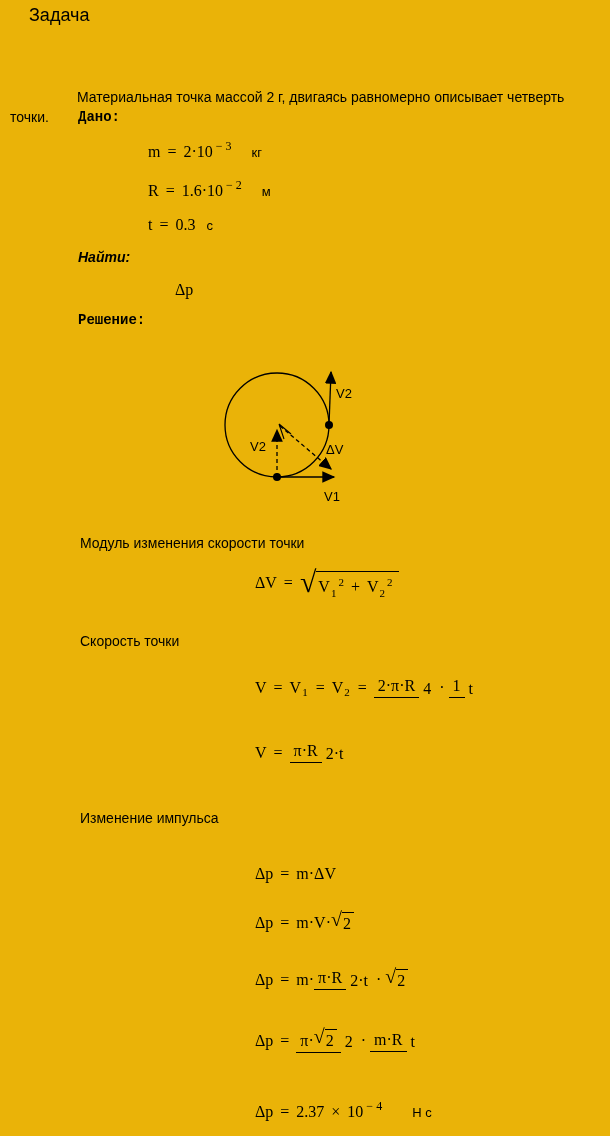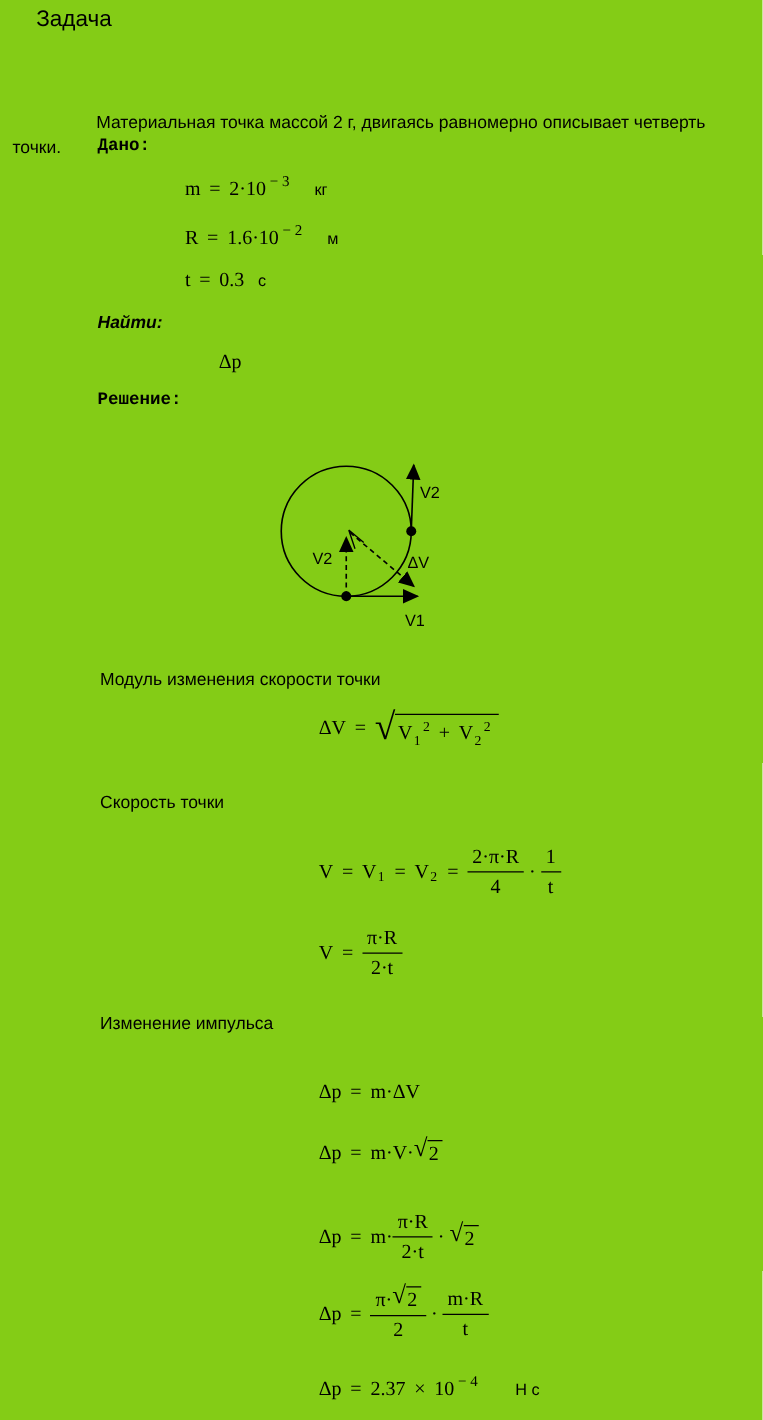--- a/index.html
+++ b/index.html
@@ -1,34 +1,34 @@
 <!DOCTYPE html>
 <html><head>
 <meta charset="utf-8">
 <style>
   html,body{margin:0;padding:0;background:#fff;}
-  .page{position:relative;width:610px;height:1136px;background:#84cc16;color:#000;
+  .page{position:relative;width:610px;height:1136px;background:#eab308;color:#000;
         font-family:"Liberation Sans",sans-serif;overflow:hidden;}
   .title{position:absolute;left:29px;top:5px;font-size:18px;font-weight:normal;margin:0;}
   .statement{position:absolute;left:10px;top:40px;font-size:14px;line-height:20px;width:598px;margin-top:47px;}
   .statement .line{white-space:nowrap;}
   .statement .indent{padding-left:67px;}
   .seclbl{position:absolute;font-size:14px;font-weight:bold;}
   .steplbl{position:absolute;font-size:14px;}
   .eqrow{position:absolute;display:flex;align-items:center;
          font-family:"Liberation Serif",serif;font-size:16px;line-height:1.2;white-space:pre;}
   .eqrow.bl{align-items:baseline;}
   .eq{margin:0 7px;}
   .dot{margin:0 4px;}
   .exp{font-size:12px;position:relative;top:-7px;margin-left:3px;white-space:pre;}
   .unit{font-family:Liberation Sans, sans-serif;font-size:13px;margin-left:20px;}
   .unit.near{margin-left:11px;}
   .vsub{font-size:11px;position:relative;top:5px;margin:0 1px;}
   .vsup{font-size:11px;position:relative;top:-6px;margin-left:1px;}
-  .frac{display:inline-flex;flex-direction:column;align-items:center;text-align:center;}
+  .frac{display:inline-flex;flex-direction:row;align-items:center;text-align:center;}
   .frac .num{display:inline-flex;align-items:flex-end;justify-content:center;
              padding:0 4px 2px;border-bottom:1px solid #000;}
   .frac .den{padding:2px 4px 0;}
   .sqrt{display:inline-flex;align-items:flex-start;}
   .sqrt .sign{font-size:30px;line-height:25px;}
   .sqrt .body{border-top:1px solid #000;margin-top:2px;padding:5px 6px 0 2px;}
   .sqrt.sm .sign{font-size:20px;line-height:17px;}
   .sqrt.sm .body{margin-top:1px;padding:1px 3px 0 1px;}
   svg text{font-family:"Liberation Sans",sans-serif;font-size:13px;fill:#000;}
 </style>

